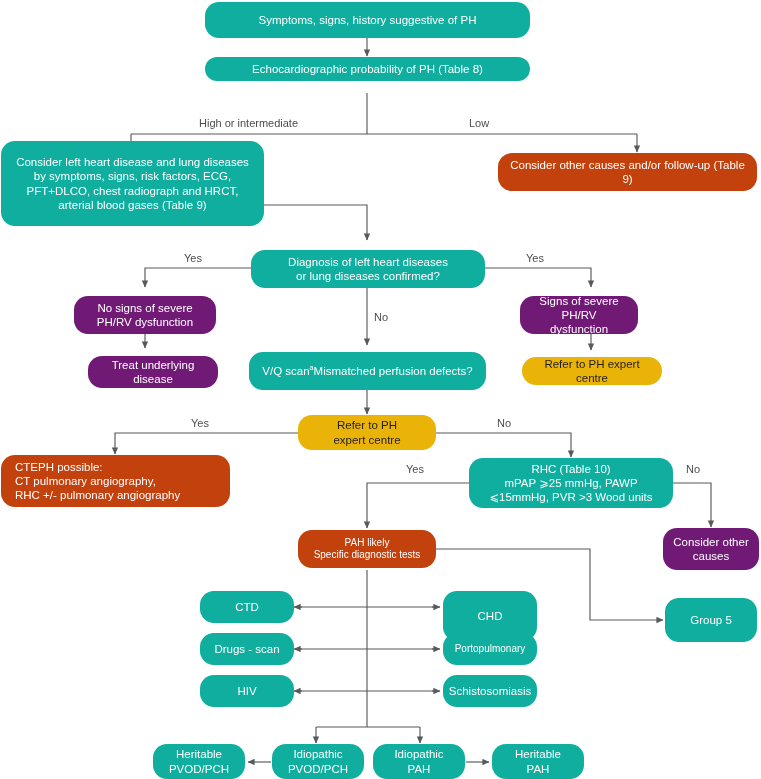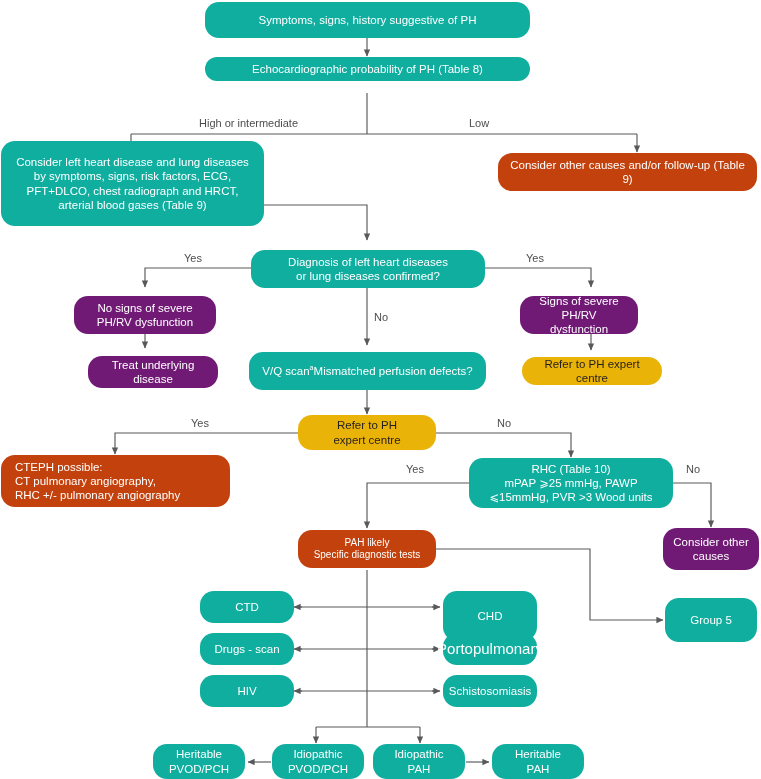--- a/index.html
+++ b/index.html
@@ -192,21 +192,21 @@
 Specific diagnostic tests</div>
 
   <div class="node teal-dark" style="left:665px; top:598px; width:92px; height:44px; font-size:11.5px;">Group 5</div>
 
   <div class="node teal-dark" style="left:200px; top:591px; width:94px; height:32px; font-size:11.5px;">CTD</div>
 
   <div class="node teal-dark" style="left:443px; top:591px; width:94px; height:50px; font-size:11.5px;">CHD</div>
 
   <div class="node teal-dark" style="left:200px; top:633px; width:94px; height:32px; font-size:11.5px;">Drugs - scan</div>
 
-  <div class="node teal-dark" style="left:443px; top:633px; width:94px; height:32px; font-size:15px;">Portopulmonary</div>
+  <div class="node teal-dark" style="left:443px; top:633px; width:94px; height:32px; font-size:10px;">Portopulmonary</div>
 
   <div class="node teal-dark" style="left:200px; top:675px; width:94px; height:32px; font-size:11.5px;">HIV</div>
 
   <div class="node teal-dark" style="left:443px; top:675px; width:94px; height:32px; font-size:11.5px;">Schistosomiasis</div>
 
   <div class="node teal-dark" style="left:153px; top:744px; width:92px; height:35px; font-size:11.5px;">Heritable
 PVOD/PCH</div>
 
   <div class="node teal-dark" style="left:272px; top:744px; width:92px; height:35px; font-size:11.5px;">Idiopathic
 PVOD/PCH</div>

